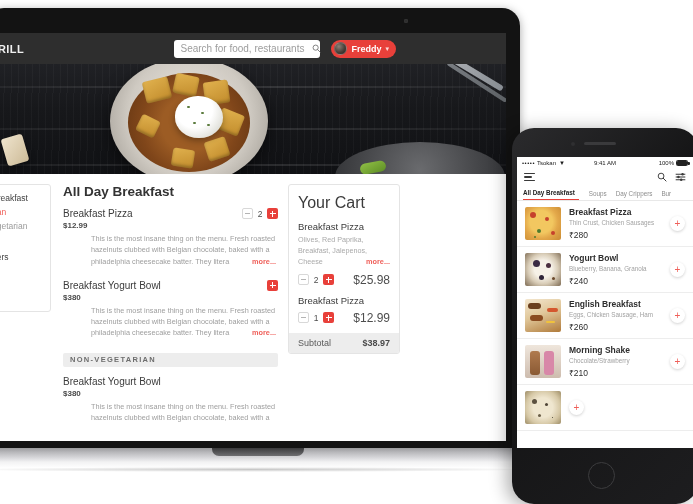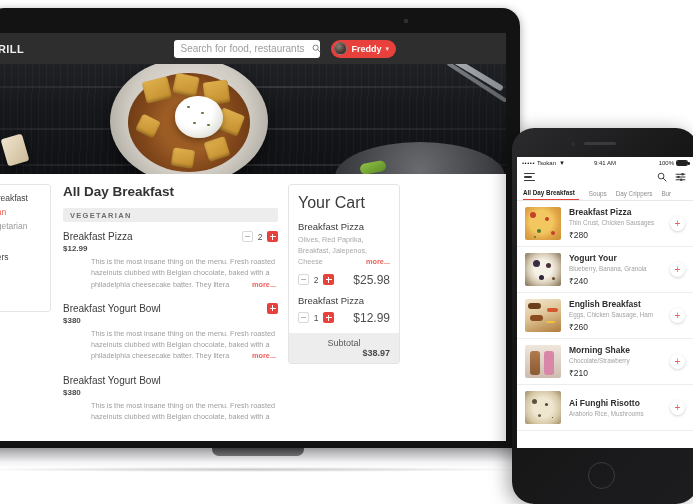--- a/index.html
+++ b/index.html
@@ -195,21 +195,21 @@
   .cart-card { border: 1px solid #e4e4e4; border-radius: 3px; background: #fff; overflow: hidden; }
   .cart-inner { padding: 9px 9px 0 9px; }
   .cart-title { font-size: 16px; color: #3b3b3b; margin-bottom: 9px; }
   .cart-item { margin-bottom: 8px; }
   .ci-name { font-size: 9.5px; color: #3b3b3b; margin-bottom: 3px; }
   .ci-desc { font-size: 7.2px; color: #a9a9a9; line-height: 1.5; }
   .ci-desc-last { display: flex; justify-content: space-between; align-items: baseline; }
   .ci-row { display: flex; align-items: center; margin-top: 5px; }
   .ci-price { margin-left: auto; font-size: 12px; color: #4d4d4d; }
   .subtotal-row {
-    background: #ededed; padding: 5px 9px; display: flex; align-items: center; flex-direction: column;
+    background: #ededed; padding: 5px 9px; display: flex; align-items: center;
   }
   .subtotal-label { font-size: 9px; color: #5a5a5a; }
   .subtotal-val { margin-left: auto; font-size: 9px; color: #4a4a4a; font-weight: bold; }
   .checkout-btn {
     margin-top: 9px; height: 17px; border-radius: 9px; background: #e8403a;
     color: #fff; font-size: 9.5px; font-weight: bold;
     display: flex; align-items: center; justify-content: center;
     border: 0; width: 100%; font-family: "Liberation Sans", sans-serif;
   }
 
@@ -393,21 +393,20 @@
             <div class="lc-item">Breakfast</div>
             <div class="lc-item active">rian</div>
             <div class="lc-item muted">egetarian</div>
             <div class="lc-gap"></div>
             <div class="lc-item">pers</div>
           </div>
 
           <div class="menu-col">
             <div class="menu-title">All Day Breakfast</div>
 
-            <div class="section-band">VEGETARIAN</div>
 
             <div class="dish">
               <div class="dish-head">
                 <div style="flex:1">
                   <div class="dish-name">Breakfast Pizza</div>
                   <div class="dish-price">$12.99</div>
                 </div>
                 <div class="stepper">
                   <div class="btn-minus">
                       <i></i>
@@ -439,20 +438,21 @@
               <div class="dish-desc">
                 <span class="desc-line">This is the most insane thing on the menu. Fresh roasted</span>
                 <span class="desc-line">hazelnuts clubbed with Belgian chocolate, baked with a</span>
                 <span class="desc-last">
                   <span>philadelphia cheesecake batter. They litera</span>
                   <span class="more-link">more...</span>
                 </span>
               </div>
             </div>
 
+            <div class="section-band" style="margin-top:14px">NON-VEGETARIAN</div>
 
             <div class="dish">
               <div class="dish-head">
                 <div style="flex:1">
                   <div class="dish-name">Breakfast Yogurt Bowl</div>
                   <div class="dish-price">$380</div>
                 </div>
               </div>
               <div class="dish-desc">
                 <span class="desc-line">This is the most insane thing on the menu. Fresh roasted</span>
@@ -577,21 +577,21 @@
               <div class="ph-name">Breakfast Pizza</div>
               <div class="ph-sub">Thin Crust, Chicken Sausages</div>
               <div class="ph-price">₹280</div>
             </div>
             <div class="ph-add">+</div>
           </div>
 
           <div class="ph-item">
             <div class="ph-thumb t-yogurt"></div>
             <div class="ph-meta">
-              <div class="ph-name">Yogurt Your</div>
+              <div class="ph-name">Yogurt Bowl</div>
               <div class="ph-sub">Blueberry, Banana, Granola</div>
               <div class="ph-price">₹240</div>
             </div>
             <div class="ph-add">+</div>
           </div>
 
           <div class="ph-item">
             <div class="ph-thumb t-english"></div>
             <div class="ph-meta">
               <div class="ph-name">English Breakfast</div>
@@ -606,24 +606,20 @@
             <div class="ph-meta">
               <div class="ph-name">Morning Shake</div>
               <div class="ph-sub">Chocolate/Strawberry</div>
               <div class="ph-price">₹210</div>
             </div>
             <div class="ph-add">+</div>
           </div>
 
           <div class="ph-item">
             <div class="ph-thumb t-risotto"></div>
-            <div class="ph-meta">
-              <div class="ph-name">Ai Funghi Risotto</div>
-              <div class="ph-sub">Araborio Rice, Mushrooms</div>
-            </div>
             <div class="ph-add">+</div>
           </div>
 
         </div>
       </div>
 
       <div class="phone-home"></div>
     </div>
   </div>
 

